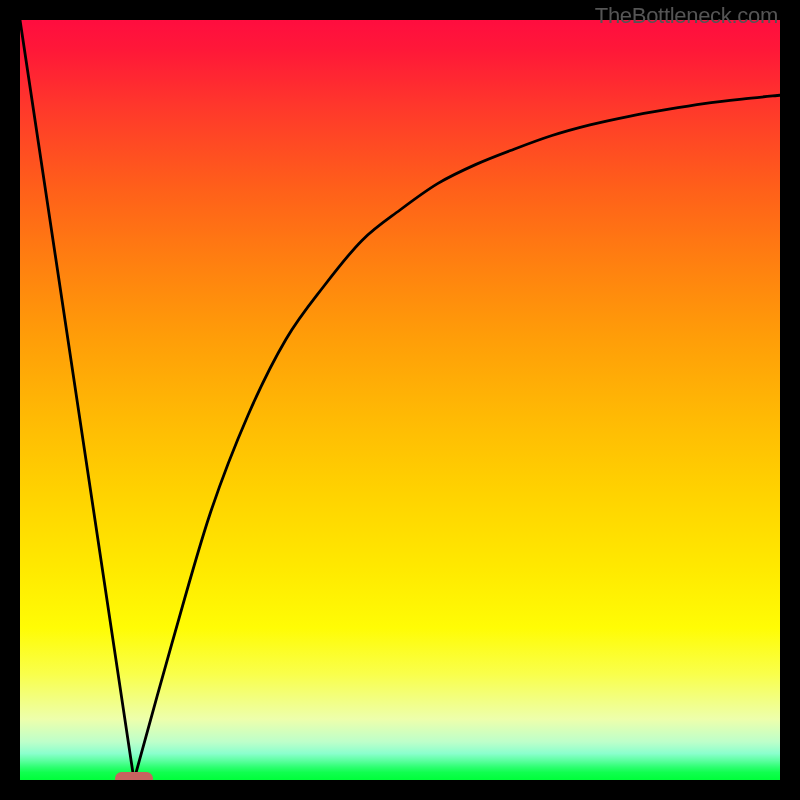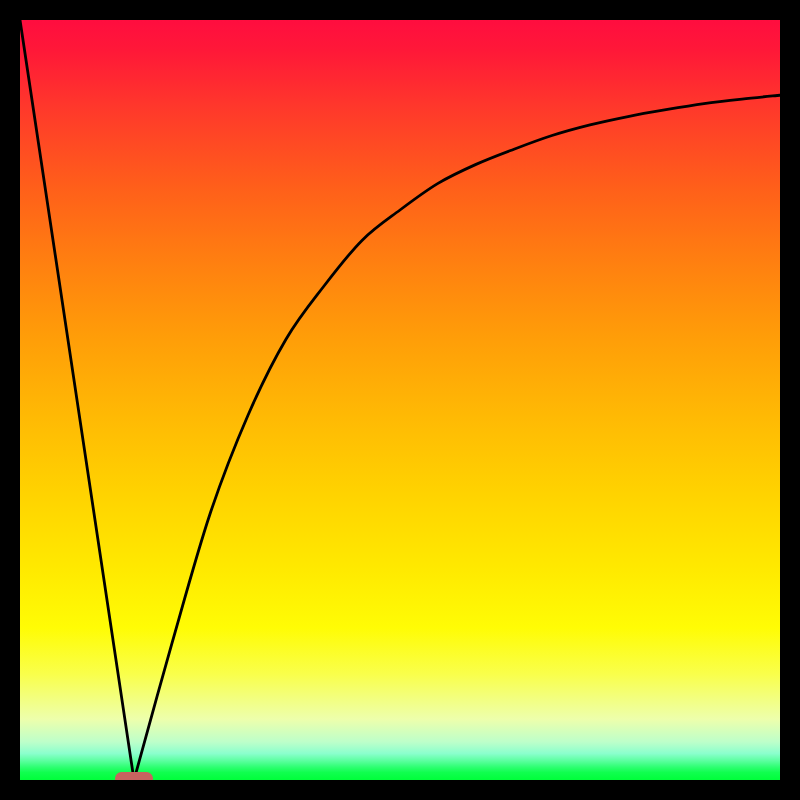--- a/index.html
+++ b/index.html
@@ -82,20 +82,21 @@
       position: absolute;
       background: #c7635f;
       border-radius: 10px;
       z-index: 6;
     }
   </style>
 </head>
 <body>
 
 <div class="chart-container">
+  <div class="watermark">TheBottleneck.com</div>
 
   <div class="plot-area">
     <div class="gradient-bg"></div>
 
     <svg class="curve-svg" viewBox="0 0 760 760" preserveAspectRatio="none">
       <path id="curve-path" d="M 0 0 L 114 760 C 120.33333333333333 737.2 139.33333333333334 667.5333333333334 152 623.2 C 164.66666666666666 578.8666666666667 177.33333333333334 532 190 494 C 202.66666666666666 456 215.33333333333334 424.3333333333333 228 395.2 C 240.66666666666666 366.06666666666666 253.33333333333334 340.73333333333335 266 319.20000000000005 C 278.6666666666667 297.66666666666674 291.3333333333333 282.4666666666667 304 266 C 316.6666666666667 249.53333333333333 329.3333333333333 233.06666666666663 342 220.39999999999998 C 354.6666666666667 207.73333333333332 367.3333333333333 199.5 380 190 C 392.6666666666667 180.5 405.33333333333337 170.99999999999997 418.00000000000006 163.39999999999998 C 430.66666666666674 155.79999999999998 443.33333333333337 150.09999999999997 456 144.39999999999998 C 468.66666666666663 138.7 481.3333333333333 134.01333333333338 494 129.20000000000005 C 506.6666666666667 124.38666666666671 519.3333333333334 119.57333333333332 532 115.51999999999998 C 544.6666666666666 111.46666666666664 557.3333333333334 108.04666666666667 570 104.88 C 582.6666666666666 101.71333333333332 595.3333333333334 99.05333333333333 608 96.51999999999998 C 620.6666666666666 93.98666666666664 633.3333333333334 91.83333333333327 646 89.67999999999995 C 658.6666666666666 87.52666666666663 671.3333333333334 85.37333333333333 684 83.60000000000002 C 696.6666666666666 81.82666666666671 709.3333333333334 80.4333333333334 722 79.04000000000008 C 734.6666666666666 77.64666666666676 753.6666666666666 75.87333333333345 760 75.24000000000012" stroke="#000000" stroke-width="2.8" fill="none" stroke-linecap="round"></path>
     </svg>
 
     <div class="marker" id="min-marker" style="left: 95px; top: 751.5px; width: 38px; height: 13px; background: rgb(199, 99, 95);"></div>
   </div>

